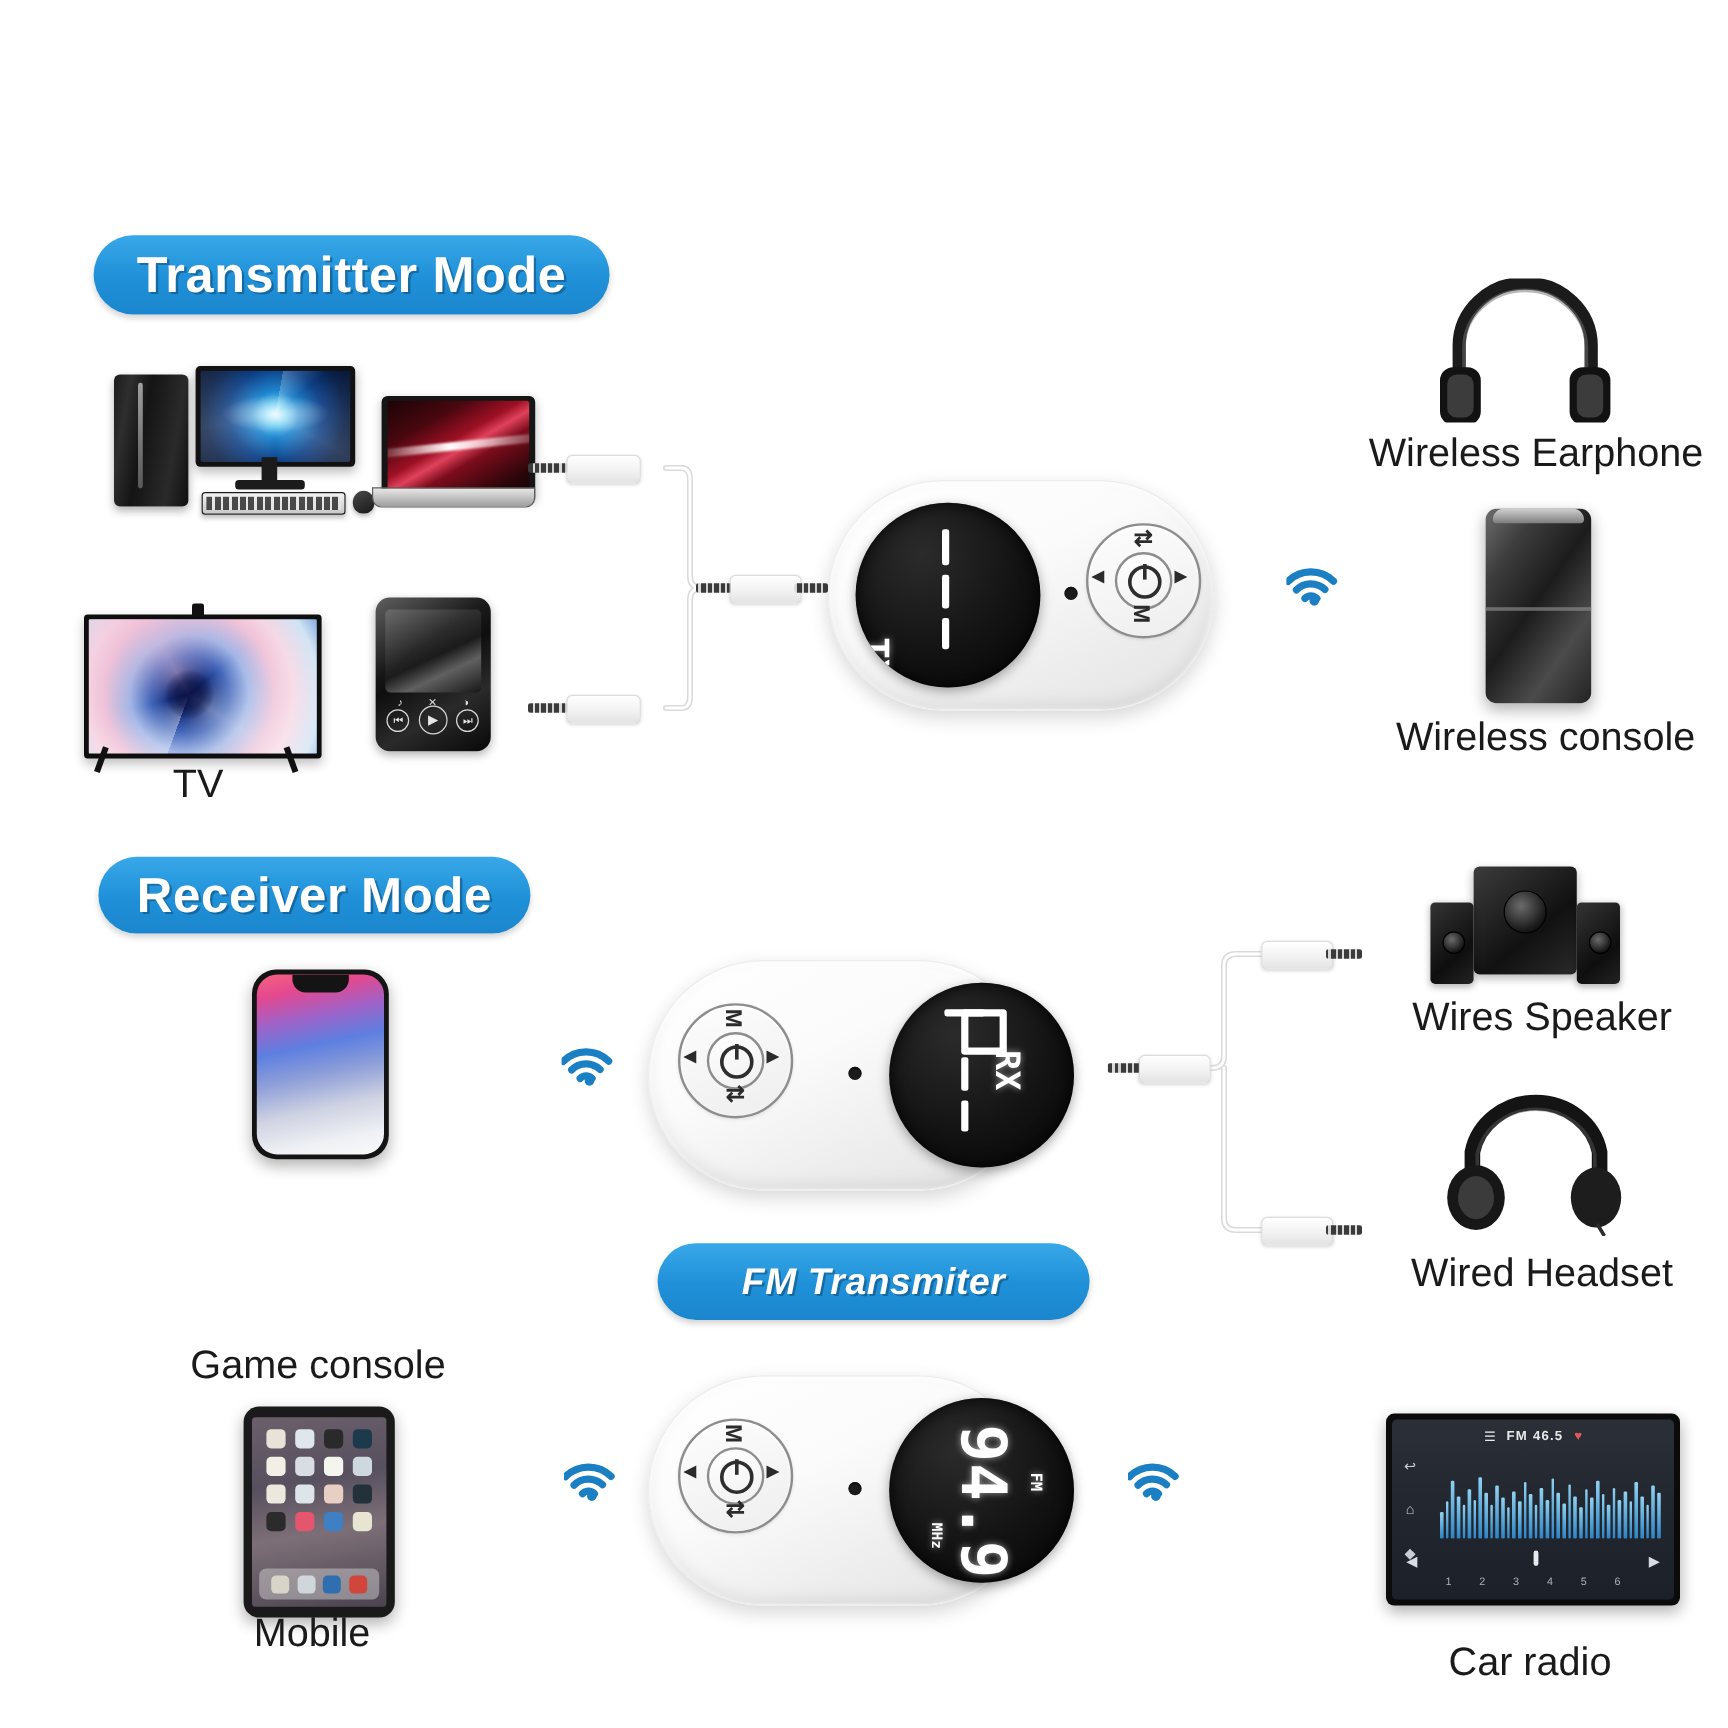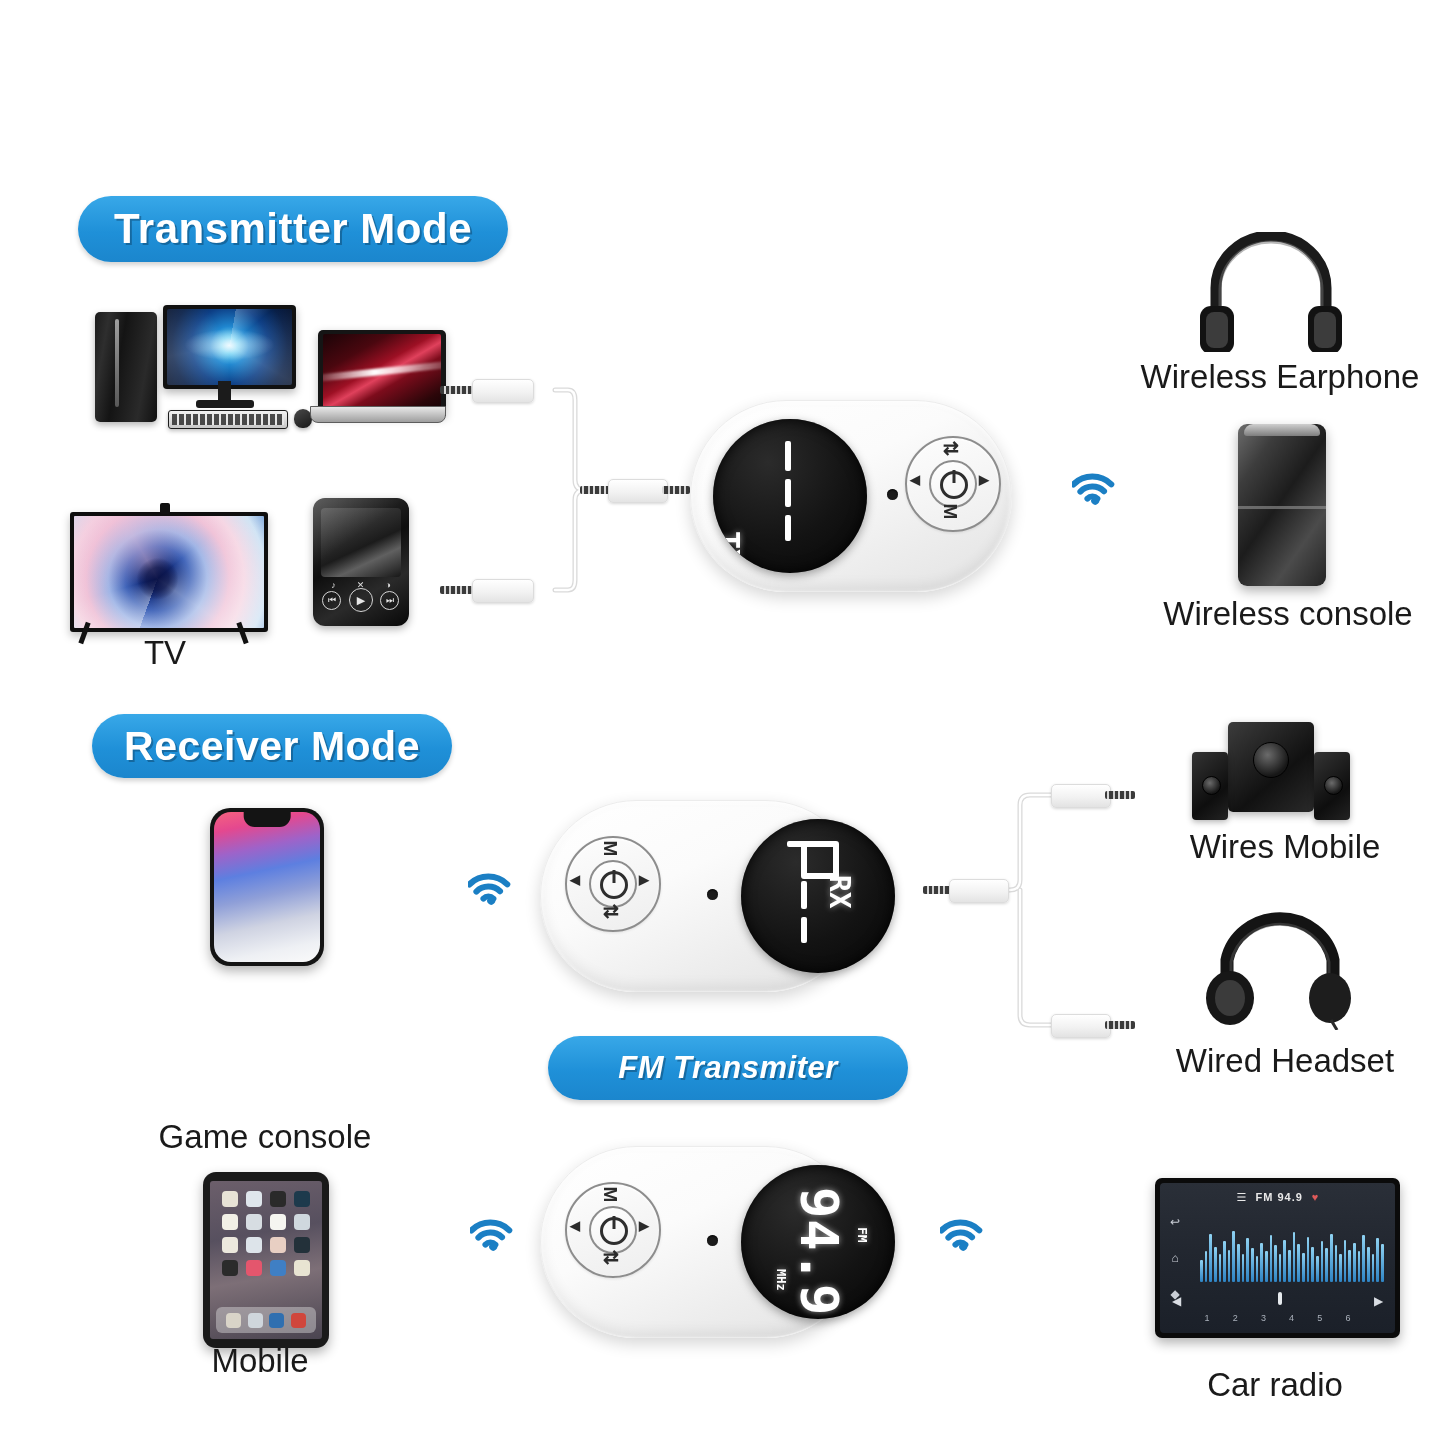--- a/index.html
+++ b/index.html
@@ -420,21 +420,21 @@
   <div class="cap abs" style="left:1130px;top:358px;width:300px;">Wireless Earphone</div>
 
   <div class="abs" style="left:1238px;top:424px;width:88px;height:162px;border-radius:9px;
               background:linear-gradient(125deg,#6d6d6d 0%,#3d3d3d 22%,#1c1c1c 48%,#4b4b4b 74%,#232323 100%);
               box-shadow:0 5px 12px rgba(0,0,0,.3);"></div>
   <div class="abs" style="left:1238px;top:506px;width:88px;height:3px;background:#8d8d8d;opacity:.65;"></div>
   <div class="abs" style="left:1244px;top:424px;width:76px;height:12px;border-radius:9px 9px 3px 3px;
               background:linear-gradient(180deg,#cfcfcf,#7e7e7e);"></div>
   <div class="cap abs" style="left:1138px;top:595px;width:300px;">Wireless console</div>
 
-  <div class="pill abs" style="left:92px;top:714px;width:360px;height:64px;">
+  <div class="pill abs" style="left:82px;top:714px;width:360px;height:64px;">
     <span style="font-size:41px;">Receiver Mode</span>
   </div>
 
   <div class="phone" style="left:210px;top:808px;width:106px;height:150px;">
     <div class="phone-screen">
       <div class="notch"></div>
     </div>
   </div>
 
   <div class="wave abs" style="left:468px;top:862px;">
@@ -482,21 +482,21 @@
     <div class="plug" style="left:146px;top:244px;width:58px;height:22px;"></div>
     <div class="tip rev" style="left:200px;top:251px;width:30px;"></div>
   </div>
 
   <div class="sub" style="left:1228px;top:722px;width:86px;height:90px;"></div>
   <div class="cone" style="left:1253px;top:742px;width:34px;height:34px;"></div>
   <div class="sat" style="left:1192px;top:752px;width:36px;height:68px;"></div>
   <div class="sat" style="left:1314px;top:752px;width:36px;height:68px;"></div>
   <div class="cone" style="left:1202px;top:776px;width:17px;height:17px;"></div>
   <div class="cone" style="left:1324px;top:776px;width:17px;height:17px;"></div>
-  <div class="cap abs" style="left:1145px;top:828px;width:280px;">Wires Mobile</div>
+  <div class="cap abs" style="left:1145px;top:828px;width:280px;">Wires Speaker</div>
 
   <div class="abs" style="left:1205px;top:902px;width:150px;height:128px;">
     <svg width="150" height="128" viewBox="0 0 150 128">
       <path d="M22,88 L22,58 A54,51 0 0 1 128,58 L128,88" fill="none" stroke="#141414" stroke-width="13" stroke-linecap="round"></path>
       <path d="M26,84 L26,60 A50,47 0 0 1 124,60 L124,84" fill="none" stroke="#5c5c5c" stroke-width="3" opacity=".45"></path>
       <ellipse cx="25" cy="96" rx="24" ry="27" fill="#171717"></ellipse>
       <ellipse cx="125" cy="96" rx="21" ry="25" fill="#1d1d1d"></ellipse>
       <ellipse cx="25" cy="96" rx="15" ry="18" fill="#3b3b3b"></ellipse>
       <path d="M126,118 L132,128" stroke="#2b2b2b" stroke-width="3" fill="none"></path>
     </svg>
@@ -576,21 +576,21 @@
         <circle cx="16" cy="31" r="27" stroke-width="6" stroke-dasharray="42 140" transform="rotate(-90 16 31)"></circle>
       </g>
       <circle cx="20" cy="31" r="4" fill="#1b7fc4" transform="rotate(-45 31 31)"></circle>
     </svg>
   </div>
 
   <div class="radio" style="left:1155px;top:1178px;width:235px;height:150px;">
     <div class="radio-screen">
       <div class="radio-top">
         <span>☰</span>
-        <span style="letter-spacing:1px;font-weight:bold;">FM 94.9</span>
+        <span style="letter-spacing:1px;font-weight:bold;">FM 46.5</span>
         <span style="color:#e05a5a;">♥</span>
       </div>
       <div class="railL">
         <span>↩</span>
         <span>⌂</span>
         <span>◆</span>
       </div>
       <div class="eqwrap" id="eq">
           <div class="bar" style="height: 43.2258%;"></div>
           <div class="bar" style="height: 60.2581%;"></div>

